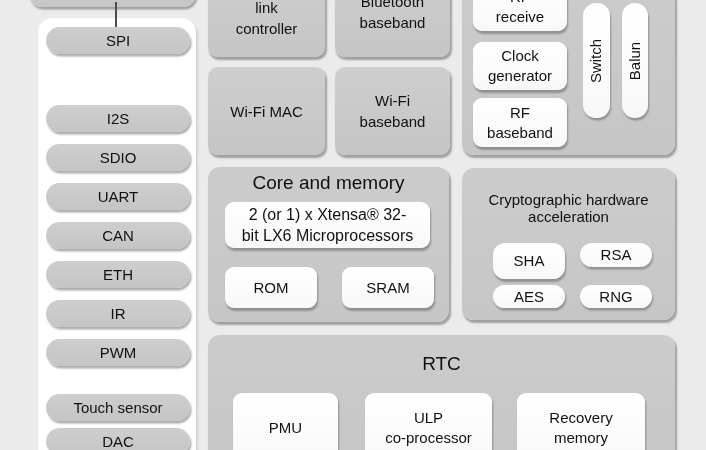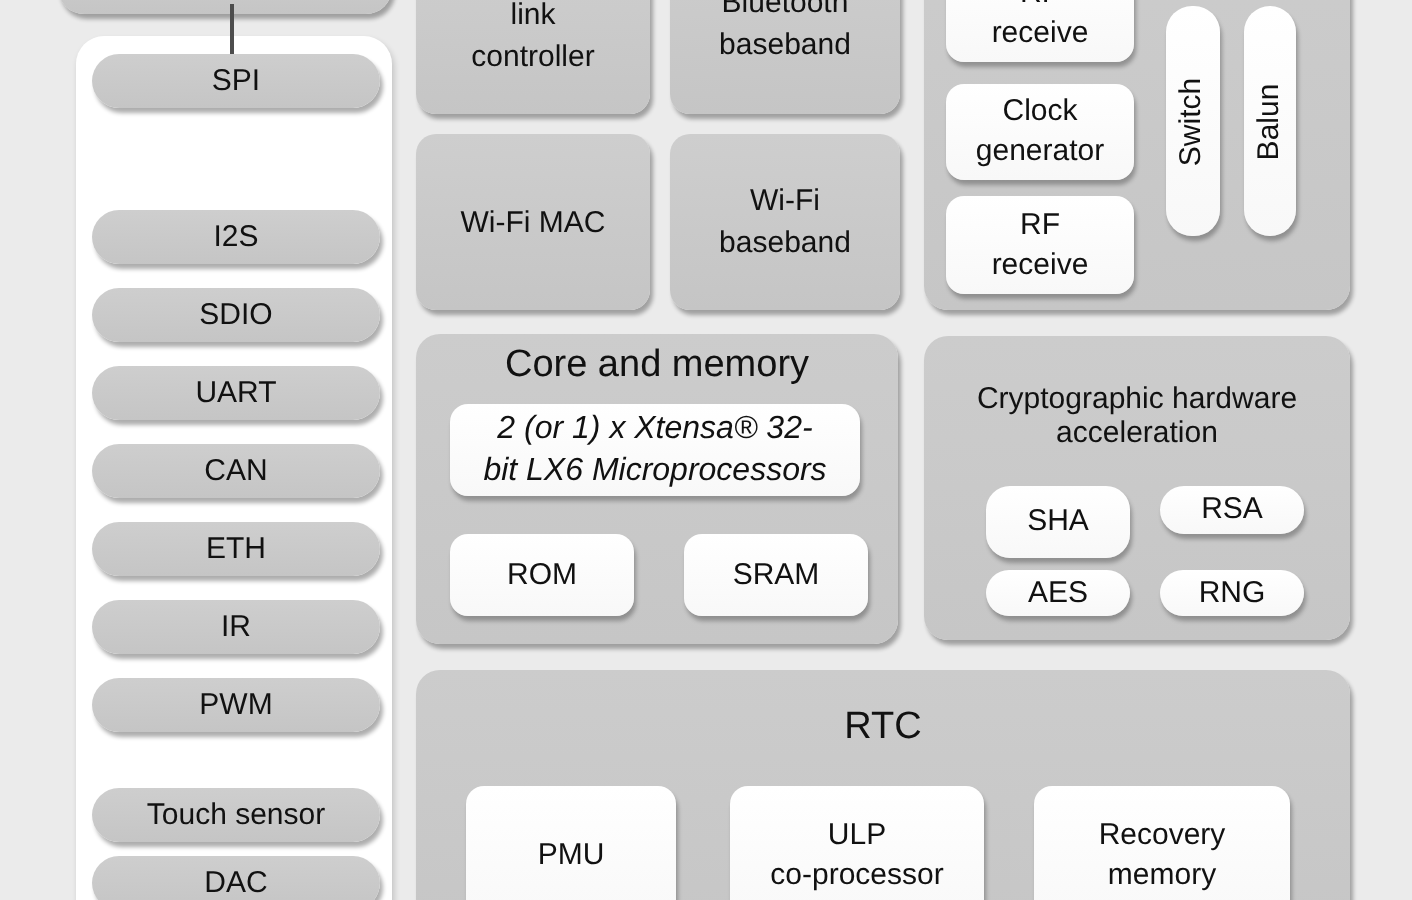--- a/index.html
+++ b/index.html
@@ -35,21 +35,21 @@
   .panel{
     background:#ffffff; border-radius:14px;
     box-shadow:1px 2px 3px rgba(0,0,0,.18);
   }
   .pill{border-radius:13.5px;}
   .vpill{border-radius:13px;}
   .vtext{transform:rotate(-90deg);white-space:nowrap;font-size:15px;}
   .title{font-size:19px;line-height:16px;text-align:center;left:0;right:0;}
   .title2{font-size:15px;line-height:17px;text-align:center;left:0;right:0;white-space:pre-line;}
   .connector{width:2px;background:#4d4d4d;}
-  .cpu-text{font-size:16px;line-height:21px;font-style:italic;}
+  .cpu-text{font-size:16px;line-height:21px;}
 </style>
 </head>
 <body>
 
 <div class="screen">
 
   <div class="abs gblock" style="left:29px;top:-20px;width:167px;height:27px;border-radius:13px;"></div>
 
   <div class="abs panel" style="left:38px;top:18px;width:158px;height:450px;">
     <div class="abs gblock pill center" style="left:8px;top:9px;width:144px;height:27px;">SPI</div>
@@ -73,21 +73,21 @@
   <div class="abs gblock center" style="left:208px;top:67px;width:117px;height:88px;">Wi-Fi MAC</div>
   <div class="abs gblock center pre" style="left:335px;top:67px;width:115px;height:88px;">Wi-Fi
 baseband</div>
 
   <div class="abs container" style="left:462px;top:-30px;width:213px;height:185px;">
     <div class="abs wblock center pre" style="left:11px;top:13px;width:94px;height:48px;">RF
 receive</div>
     <div class="abs wblock center pre" style="left:11px;top:72px;width:94px;height:48px;">Clock
 generator</div>
     <div class="abs wblock center pre" style="left:11px;top:128px;width:94px;height:49px;">RF
-receive</div>
+baseband</div>
     <div class="abs wblock vpill center" style="left:121px;top:33px;width:27px;height:115px;">
       <span class="vtext">Switch</span>
     </div>
     <div class="abs wblock vpill center" style="left:160px;top:33px;width:26px;height:115px;">
       <span class="vtext">Balun</span>
     </div>
   </div>
 
   <div class="abs container" style="left:208px;top:167px;width:241px;height:155px;">
     <div class="abs title" style="top:8px;">Core and memory</div>

